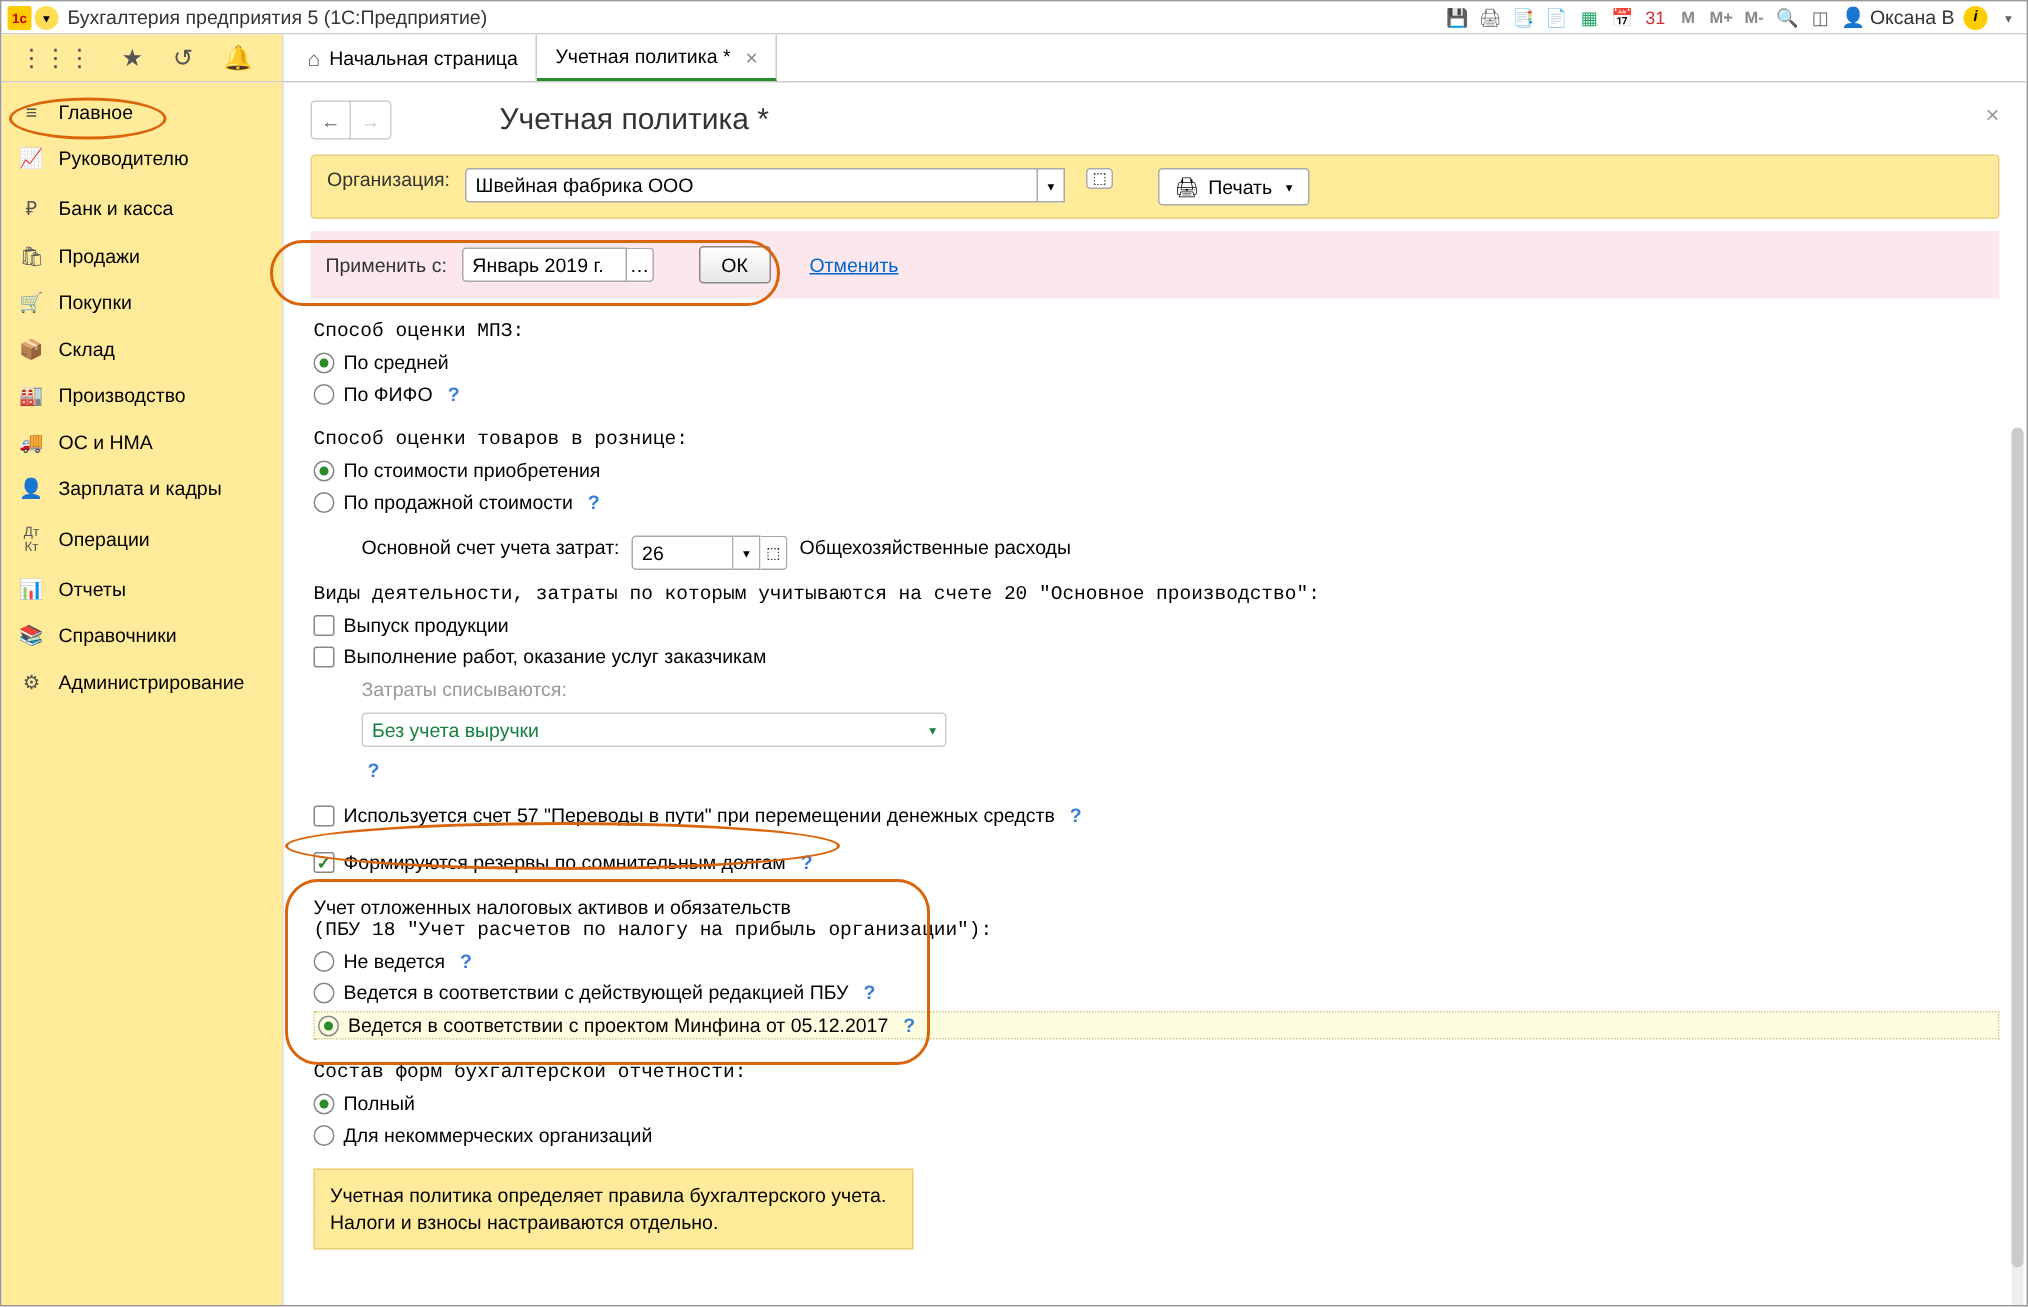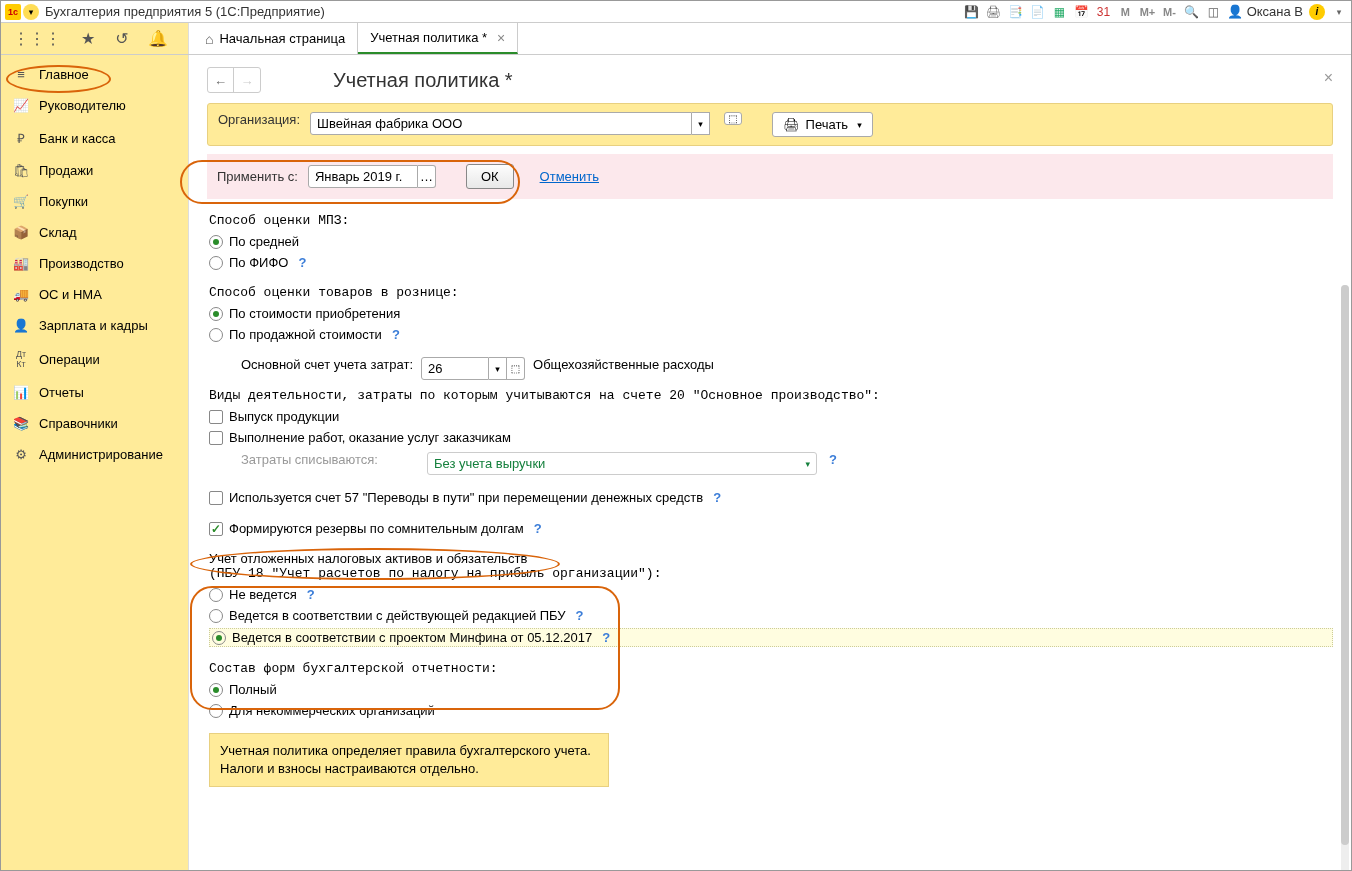--- a/index.html
+++ b/index.html
@@ -265,21 +265,21 @@
       <div class="form-group">
         <div class="group-label">Виды деятельности, затраты по которым учитываются на счете 20 "Основное производство":</div>
         <div class="check-row">
             <span class="checkbox"></span>
             <span>Выпуск продукции</span>
           </div>
         <div class="check-row">
             <span class="checkbox"></span>
             <span>Выполнение работ, оказание услуг заказчикам</span>
           </div>
-        <div class="row-inline disabled-row" style="margin-top:6px;">
+        <div class="row-inline disabled-row" style="margin-top:6px;flex-direction:column;">
           <span style="width:178px;">Затраты списываются:</span>
           <div class="select-disabled">
             <span>Без учета выручки</span>
             <span style="font-size:9px;">▾</span>
           </div>
           <span class="help">?</span>
         </div>
       </div>
 
       <div class="check-row" style="margin-bottom:14px;">

